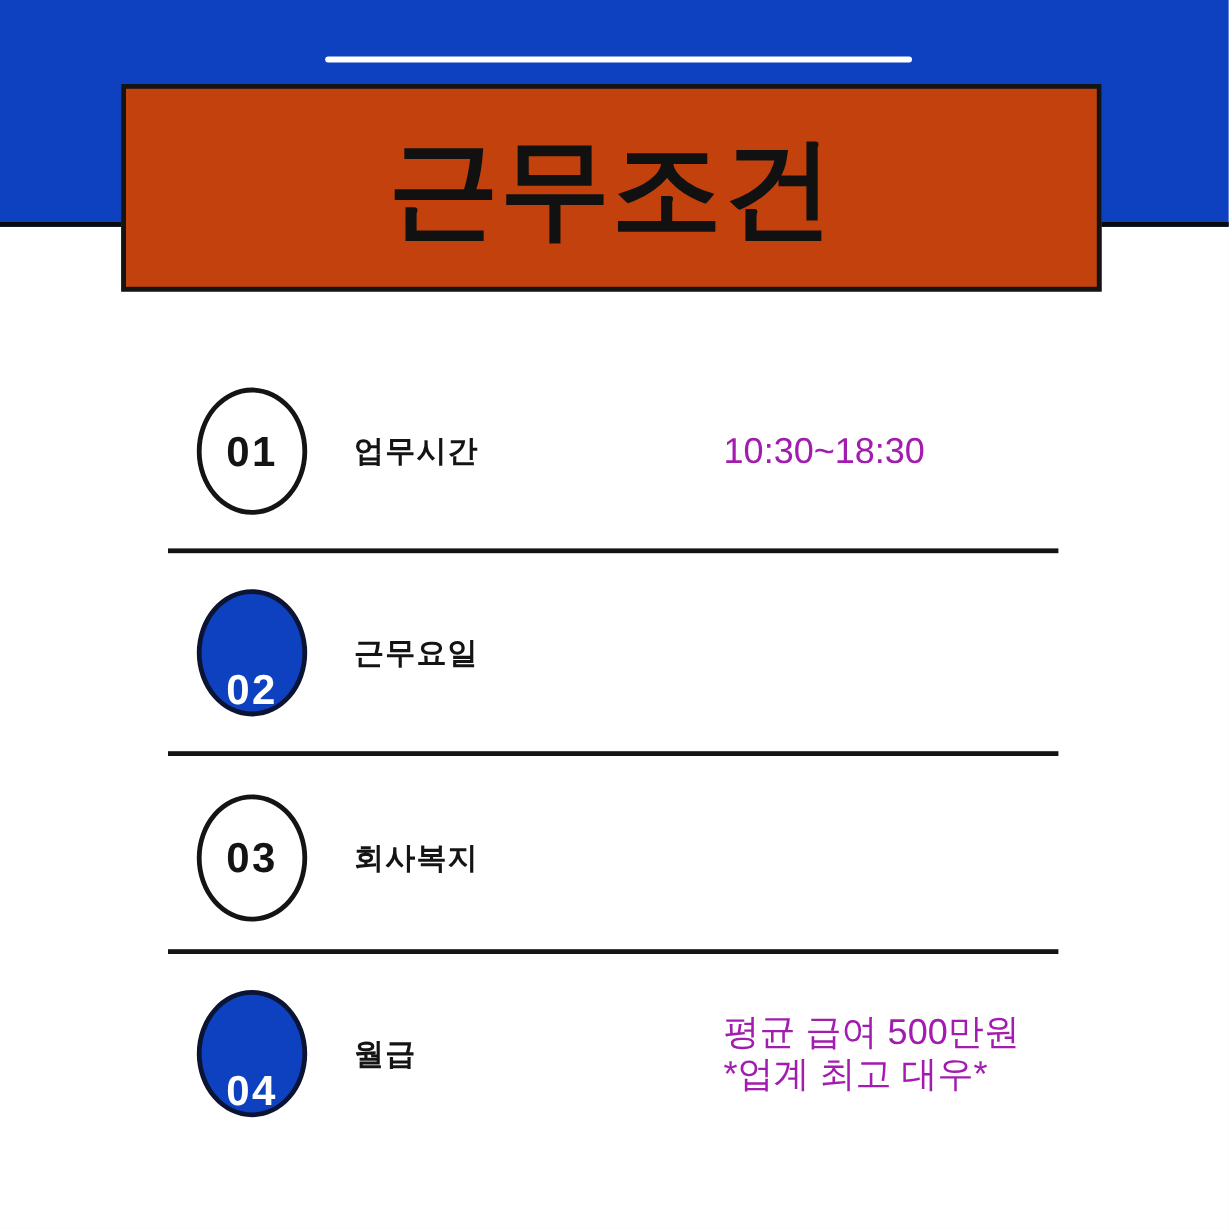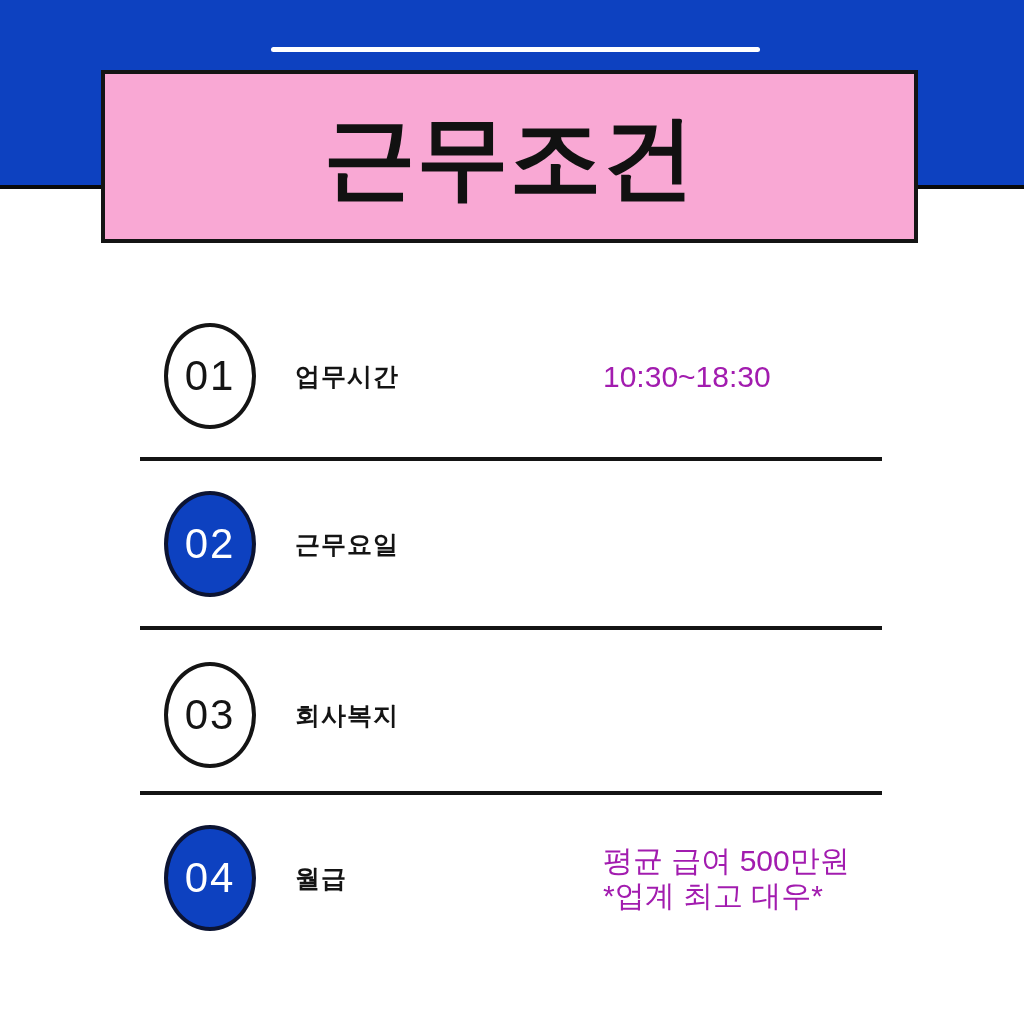--- a/index.html
+++ b/index.html
@@ -17,41 +17,41 @@
   .band{
     position:absolute;top:0;left:0;width:1024px;height:189px;
     background:var(--blue);border-bottom:4px solid #0a0a0a;
   }
   .accent-line{
     position:absolute;top:47px;left:271px;width:489px;height:5px;
     background:#ffffff;border-radius:3px;
   }
   .title-card{
     position:absolute;top:70px;left:101px;width:817px;height:173px;
-    background:#f9a8d4;border:4px solid var(--ink);
+    background:#c2410c;border:4px solid var(--ink);
     display:flex;align-items:center;justify-content:center;z-index:2;
   }
   .page-title{
     font-size:92px;font-weight:600;color:#111111;letter-spacing:1px;
     line-height:1;white-space:nowrap;
   }
   
   .divider{
     position:absolute;left:140px;width:742px;height:4px;background:var(--ink);
   }
   .d1{top:457px;} .d2{top:626px;} .d3{top:791px;}
   .item{position:absolute;left:0;width:1024px;height:106px;}
   .i1{top:323px;} .i2{top:491px;} .i3{top:662px;} .i4{top:825px;}
   .circle{
     position:absolute;left:164px;top:0;width:92px;height:106px;
     border-radius:50%;display:flex;align-items:center;justify-content:center;
   }
   .circle.outline{background:#ffffff;border:4px solid var(--ink);color:var(--ink);}
-  .circle.filled{background:var(--blue);border:4px solid var(--navy);color:#ffffff;}
-  .num{font-size:42px;font-weight:400;letter-spacing:2px;line-height:1;}
+  .circle.filled{background:var(--blue);border:4px solid var(--navy);color:#ffffff;align-items:flex-end;}
+  .num{font-size:35px;font-weight:700;letter-spacing:2px;line-height:1;}
   .label{
     position:absolute;left:295px;top:50%;transform:translateY(-50%);
     font-size:25px;font-weight:700;color:var(--ink);letter-spacing:1px;
     white-space:nowrap;
   }
   .value{
     position:absolute;left:603px;top:50%;transform:translateY(-50%);
     font-size:30px;font-weight:400;color:#a21caf;line-height:35px;
     white-space:pre-line;
   }

